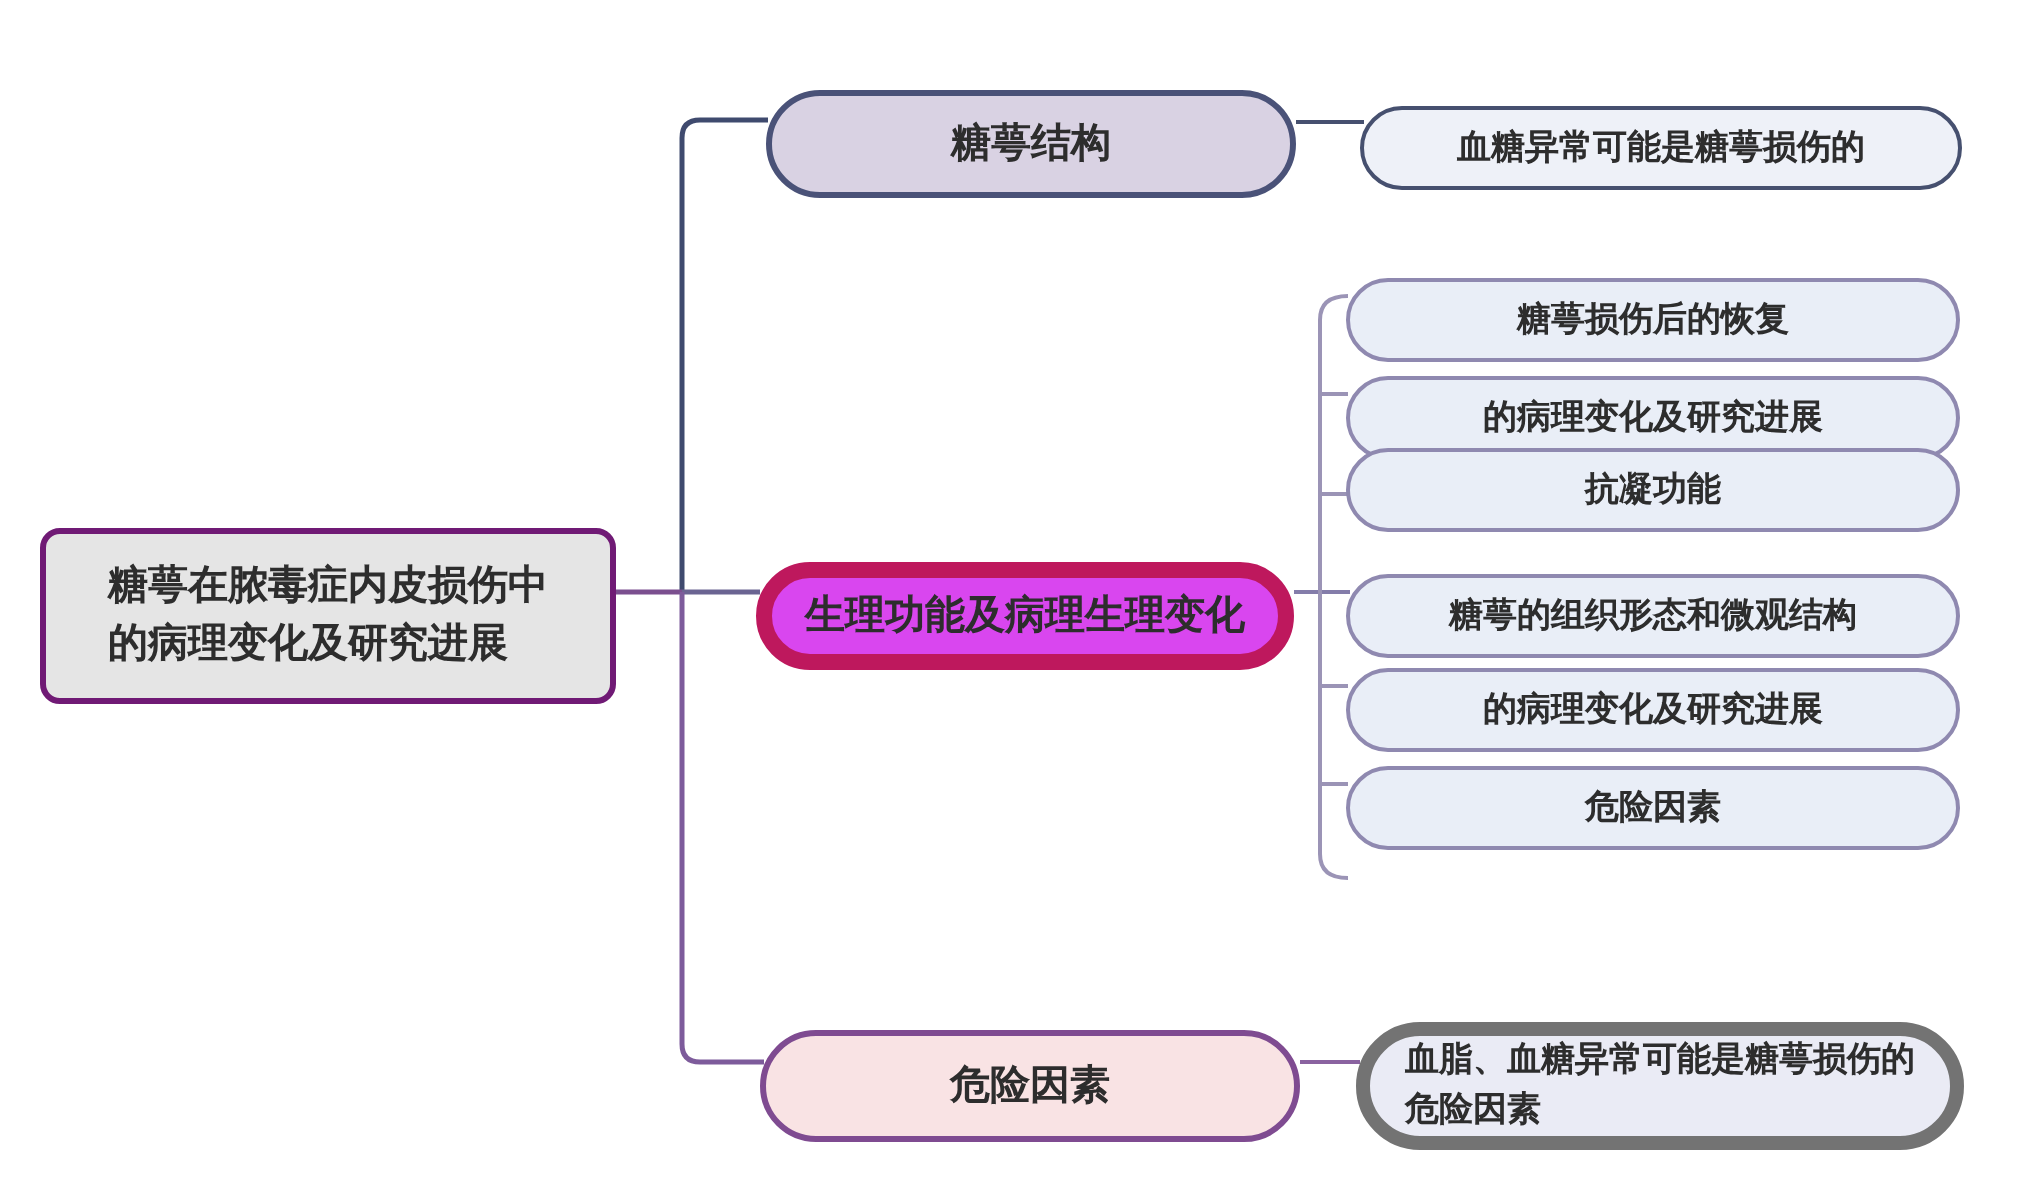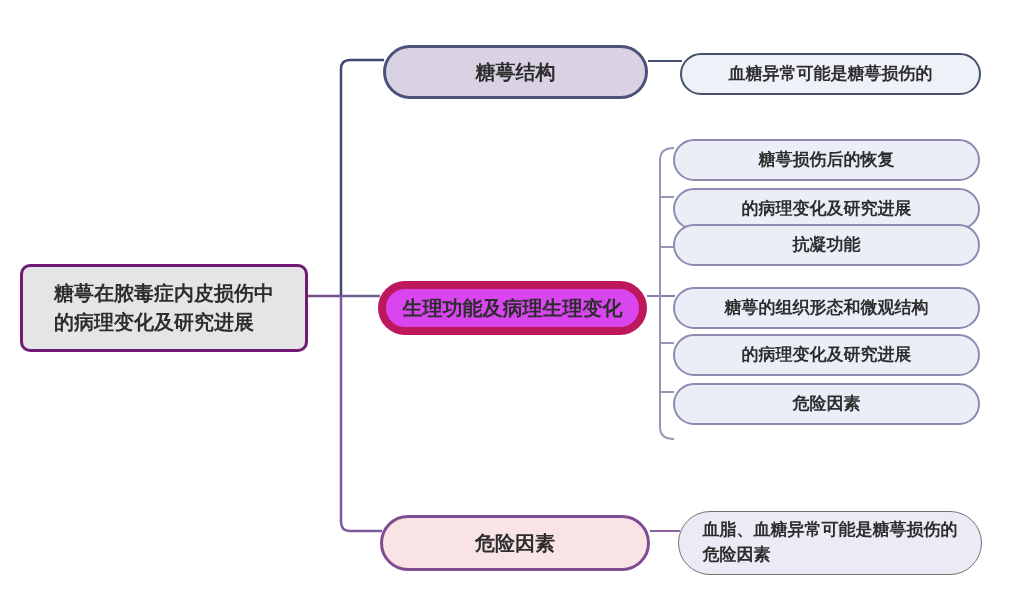--- a/index.html
+++ b/index.html
@@ -25,21 +25,21 @@
   }
   .branch{border-radius:28px;font-size:20px;}
   .branch-1{left:383px;top:33px;width:265px;height:54px;background:#d9d2e3;border:3px solid #4a5278;}
   .branch-2{left:378px;top:269px;width:269px;height:54px;background:#d946ef;border:8px solid #be185d;}
   .branch-3{left:380px;top:503px;width:270px;height:56px;background:#f9e3e4;border:3px solid #7f4b91;}
   .leaf{font-size:17px;border-radius:21px;}
   .leaf-structure{left:680px;top:41px;width:301px;height:42px;background:#eef1f8;border:2px solid #46506f;}
   .leaf-mid{left:673px;width:307px;height:42px;background:#e9eef7;border:2px solid #8f89b0;}
   .leaf-m0{top:127px;} .leaf-m1{top:176px;} .leaf-m2{top:212px;}
   .leaf-m3{top:275px;} .leaf-m4{top:322px;} .leaf-m5{top:371px;} .leaf-m6{top:418px;}
-  .leaf-risk{left:678px;top:499px;width:304px;height:64px;background:#eaebf5;border:1px solid #737373;border-radius:32px;}
+  .leaf-risk{left:678px;top:499px;width:304px;height:64px;background:#eaebf5;border:7px solid #737373;border-radius:32px;}
 </style>
 </head>
 <body>
 
 <div class="canvas">
 
   <svg class="connectors" width="1019" height="592" viewBox="0 0 1019 592" aria-hidden="true">
 
     <path d="M 341 296 L 341 69 Q 341 60 350 60 L 384 60" fill="none" stroke="#3f4a6e" stroke-width="2.5"></path>
 

